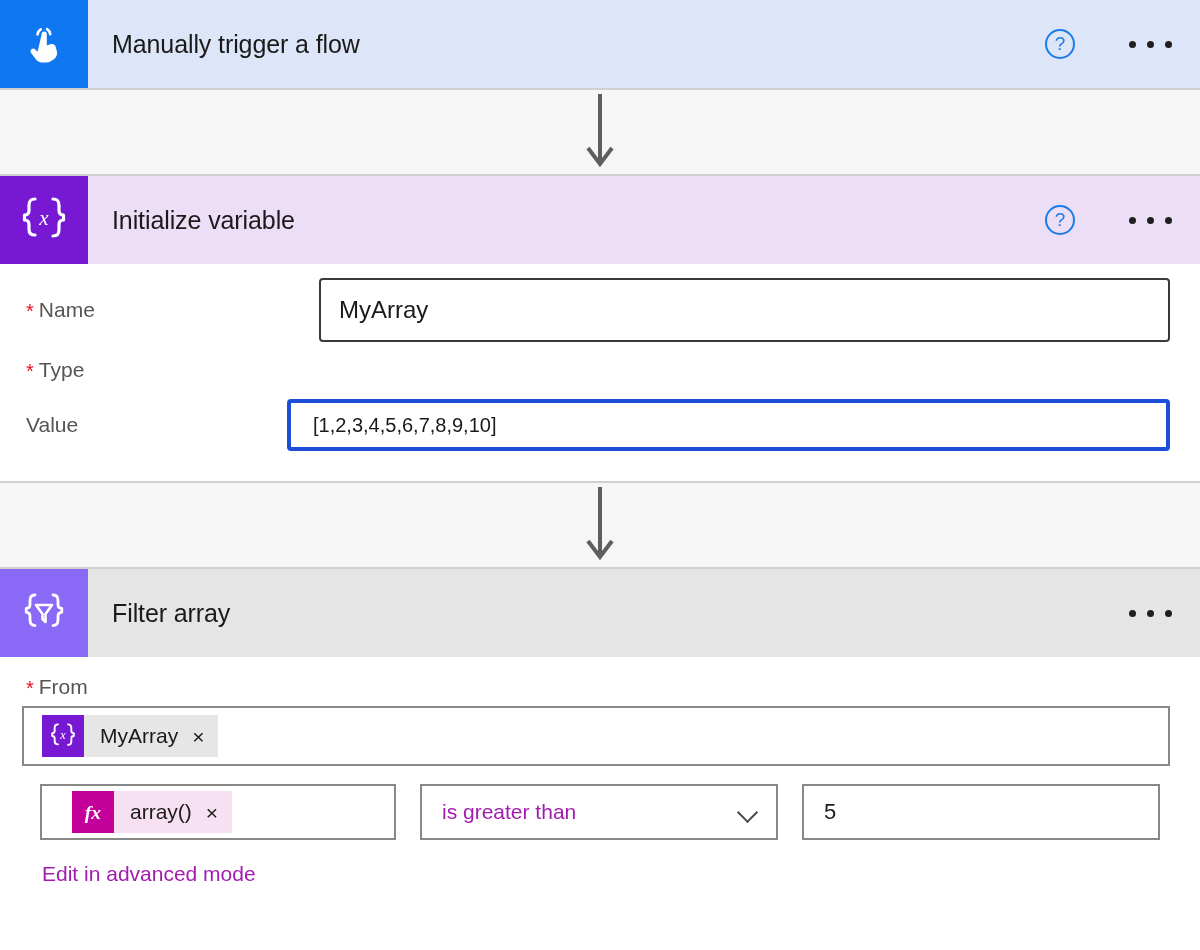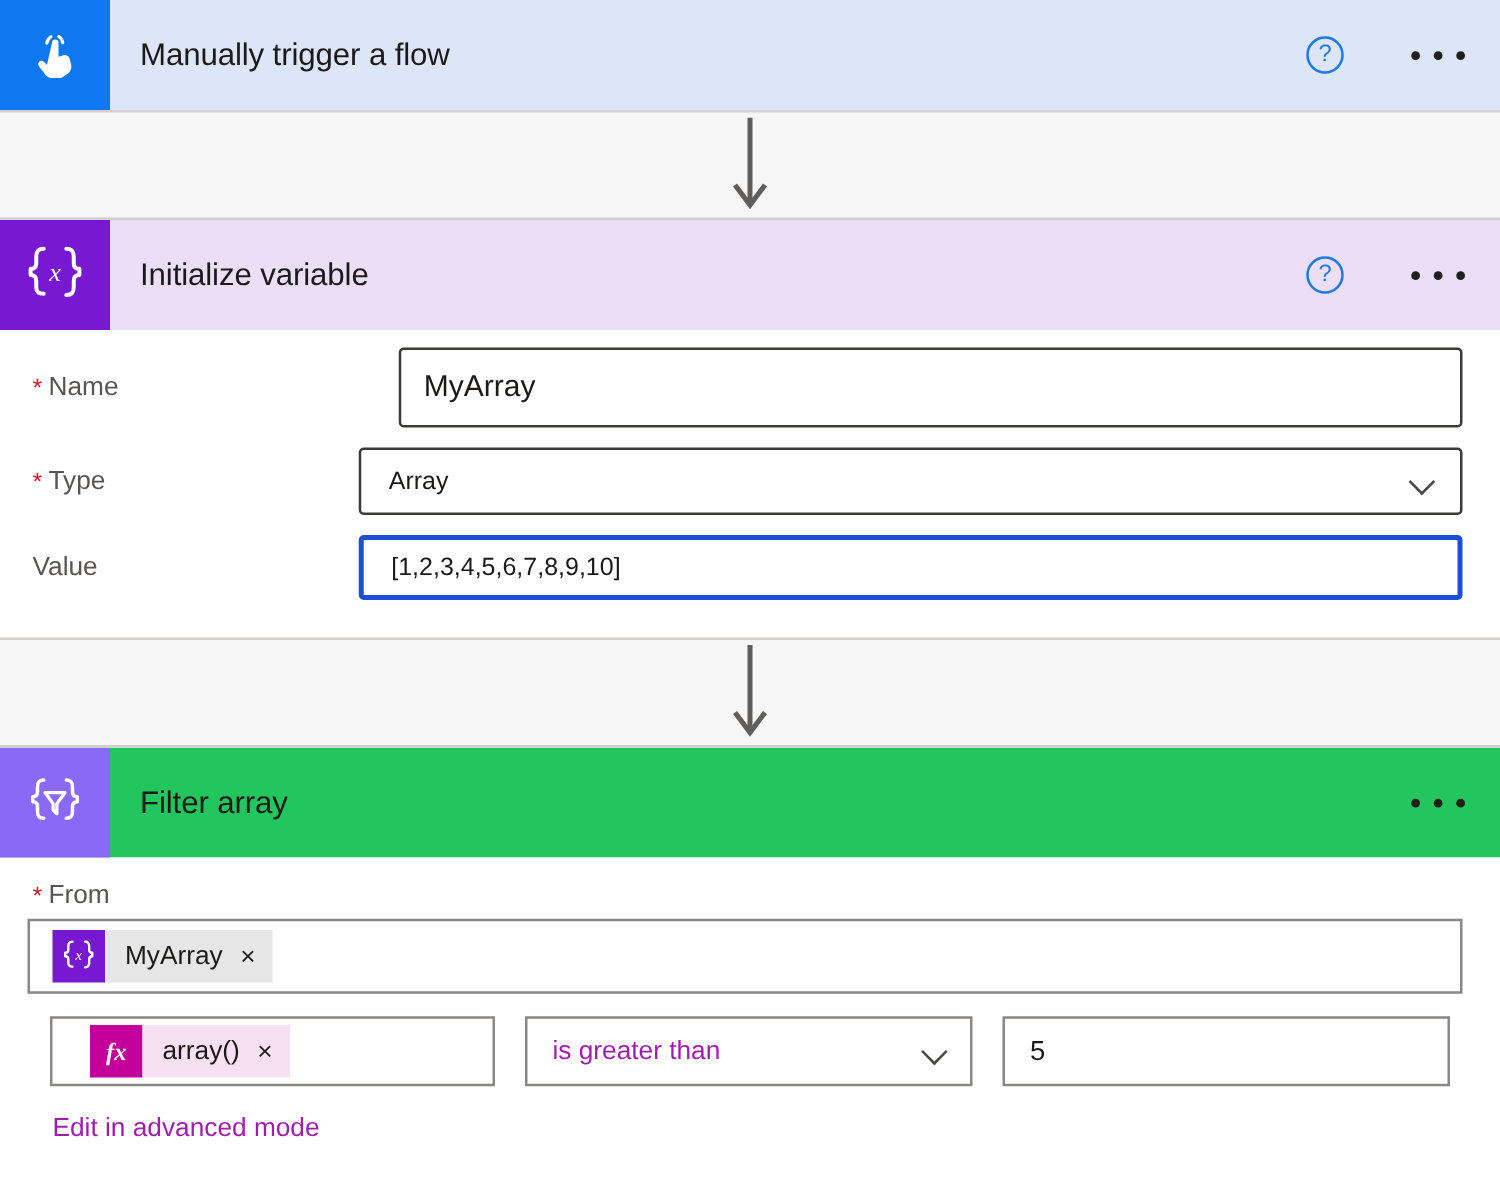--- a/index.html
+++ b/index.html
@@ -28,21 +28,21 @@
     box-sizing: border-box;
   }
   .card-header {
     display: flex;
     align-items: center;
     height: 88px;
     box-sizing: border-box;
   }
   .card-header.trigger   { background: #dce6f8; }
   .card-header.initvar   { background: #eddef7; }
-  .card-header.filter    { background: #22c55e; }
+  .card-header.filter    { background: #e5e5e5; }
 
   .icon-tile {
     width: 88px;
     height: 88px;
     flex: 0 0 88px;
     display: flex;
     align-items: center;
     justify-content: center;
   }
   .icon-tile.blue    { background: #0f78f0; }
@@ -299,26 +299,20 @@
           <span class="req">*</span><span>Name</span>
         </div>
         <div class="field-control">
           <div class="tbox">MyArray</div>
         </div>
       </div>
 
       <div class="field-row" style="margin-top:16px;">
         <div class="field-label">
           <span class="req">*</span><span>Type</span>
-        </div>
-        <div class="field-control">
-          <div class="tbox dropdown small-text">
-            <span>Array</span>
-            <span class="chev"></span>
-          </div>
         </div>
       </div>
 
       <div class="field-row" style="margin-top:16px;">
         <div class="field-label">Value</div>
         <div class="field-control">
           <div class="tbox light small-text">[1,2,3,4,5,6,7,8,9,10]</div>
         </div>
       </div>
 

